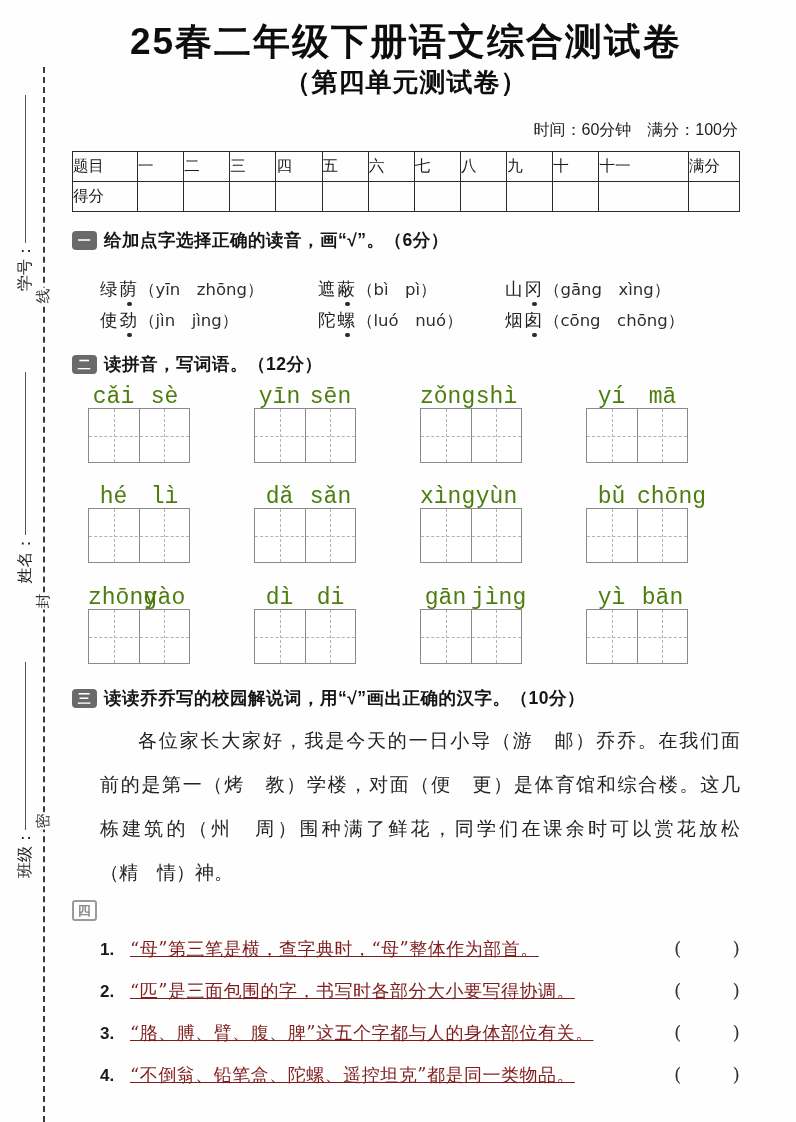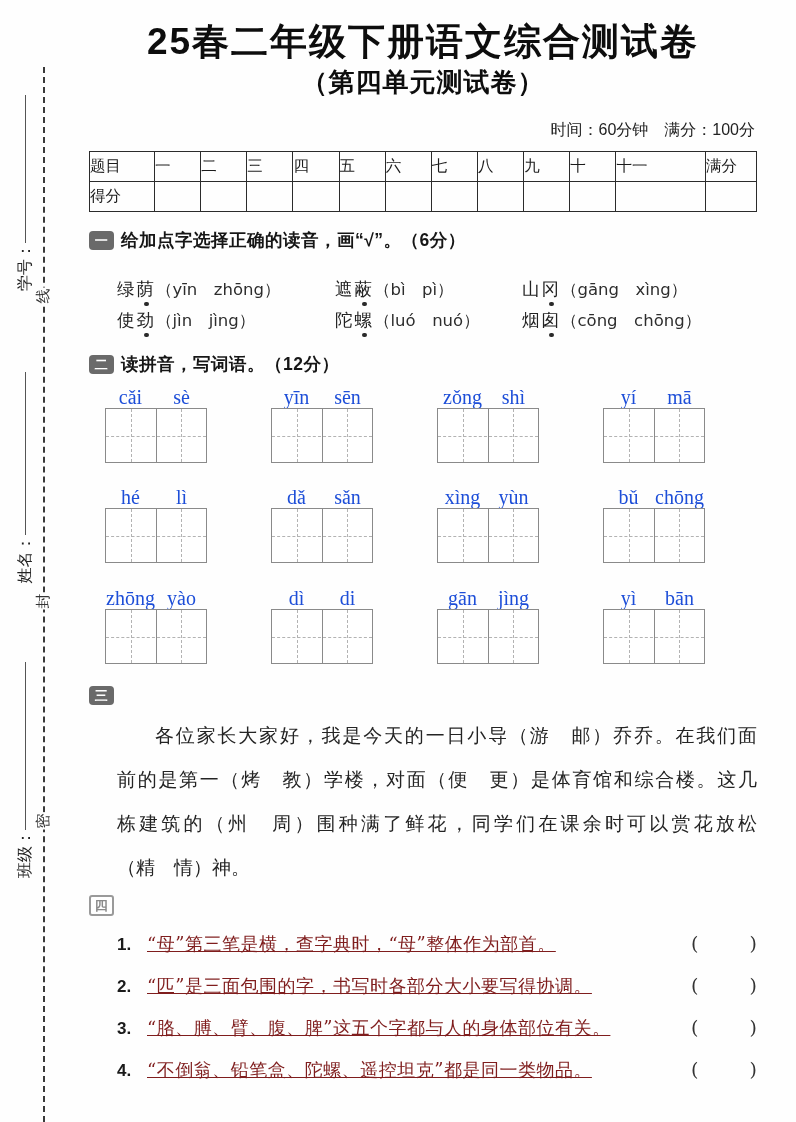--- a/index.html
+++ b/index.html
@@ -9,21 +9,21 @@
   
   .seal-dashed-line{position:absolute;left:43px;top:67px;bottom:0;width:0;
         border-left:2px dashed #3a3a3a;}
   .seal-field{position:absolute;display:flex;align-items:center;white-space:nowrap;
         transform:rotate(-90deg);font-size:16px;color:#222;height:22px;justify-content:center;}
   .seal-field .blankline{display:inline-block;border-bottom:1.6px solid #555;height:1px;}
   .seal-char{position:absolute;left:43px;transform:translate(-50%,-50%) rotate(-90deg);
         background:#fefefe;font-size:15px;color:#333;padding:3px 1px;z-index:2;}
 
   
-  .content{position:absolute;left:89px;top:0;width:668px;}
+  .content{position:absolute;left:72px;top:0;width:668px;}
 
   .title{margin-top:20px;text-align:center;font-size:37px;font-weight:900;
         letter-spacing:2px;line-height:44px;color:#0d0d0d;}
   .subtitle{text-align:center;font-size:26px;font-weight:900;line-height:36px;
         letter-spacing:1px;color:#0d0d0d;}
   .meta{margin-top:20px;text-align:right;font-size:16px;color:#222;padding-right:2px;}
 
   
   table.score{margin-top:10px;width:100%;border-collapse:collapse;}
   table.score td{border:1.3px solid #2b2b2b;text-align:left;font-size:15.5px;
@@ -50,22 +50,22 @@
   .dot::after{content:"";position:absolute;left:50%;margin-left:-2px;bottom:-7px;
         width:4.5px;height:4.5px;border-radius:50%;background:#2a2a2a;}
   .opts{font-family:"DejaVu Sans",sans-serif;font-size:16.5px;color:#2d2d2d;}
 
   
   .gridrow{display:grid;grid-template-columns:repeat(4,102px);column-gap:64px;
         padding-left:16px;}
   .gridrow.r1{margin-top:10px;}
   .gridrow.r2{margin-top:23px;}
   .gridrow.r3{margin-top:24px;}
-  .pinyin{display:flex;height:22px;font-family:Liberation Serif, serif;
-        font-size:20px;color:#1d4ed8;}
+  .pinyin{display:flex;height:22px;font-family:Liberation Mono, monospace;
+        font-size:23px;color:#4d7c0f;}
   .pinyin span{width:50%;text-align:center;line-height:22px;}
   .gridbox{position:relative;display:flex;height:55px;border:1.6px solid #8a8a8a;
         box-sizing:border-box;background:#fff;}
   .gcell{position:relative;width:50%;}
   .gcell + .gcell{border-left:1.3px solid #8a8a8a;}
   .gcell::after{content:"";position:absolute;left:50%;top:0;bottom:0;
         border-left:1px dashed #b3b3b3;}
   .gridbox::after{content:"";position:absolute;top:50%;left:0;right:0;
         border-top:1px dashed #b3b3b3;}
 
@@ -306,20 +306,21 @@
           </div>
         <div class="gridbox">
             <div class="gcell"></div>
             <div class="gcell"></div>
           </div>
       </div>
     </div>
 
     <div class="sec-head" style="margin-top:22px;">
       <span class="badge">三</span>
+      <span>读读乔乔写的校园解说词，用“√”画出正确的汉字。（10分）</span>
     </div>
     <div class="passage">
       <div class="pline indent">各位家长大家好，我是今天的一日小导（游　邮）乔乔。在我们面</div>
       <div class="pline">前的是第一（烤　教）学楼，对面（便　更）是体育馆和综合楼。这几</div>
       <div class="pline">栋建筑的（州　周）围种满了鲜花，同学们在课余时可以赏花放松</div>
       <div class="pline last">（精　情）神。</div>
     </div>
 
     <div class="sec-head" style="margin-top:6px;">
       <span class="badge outlined">四</span>

